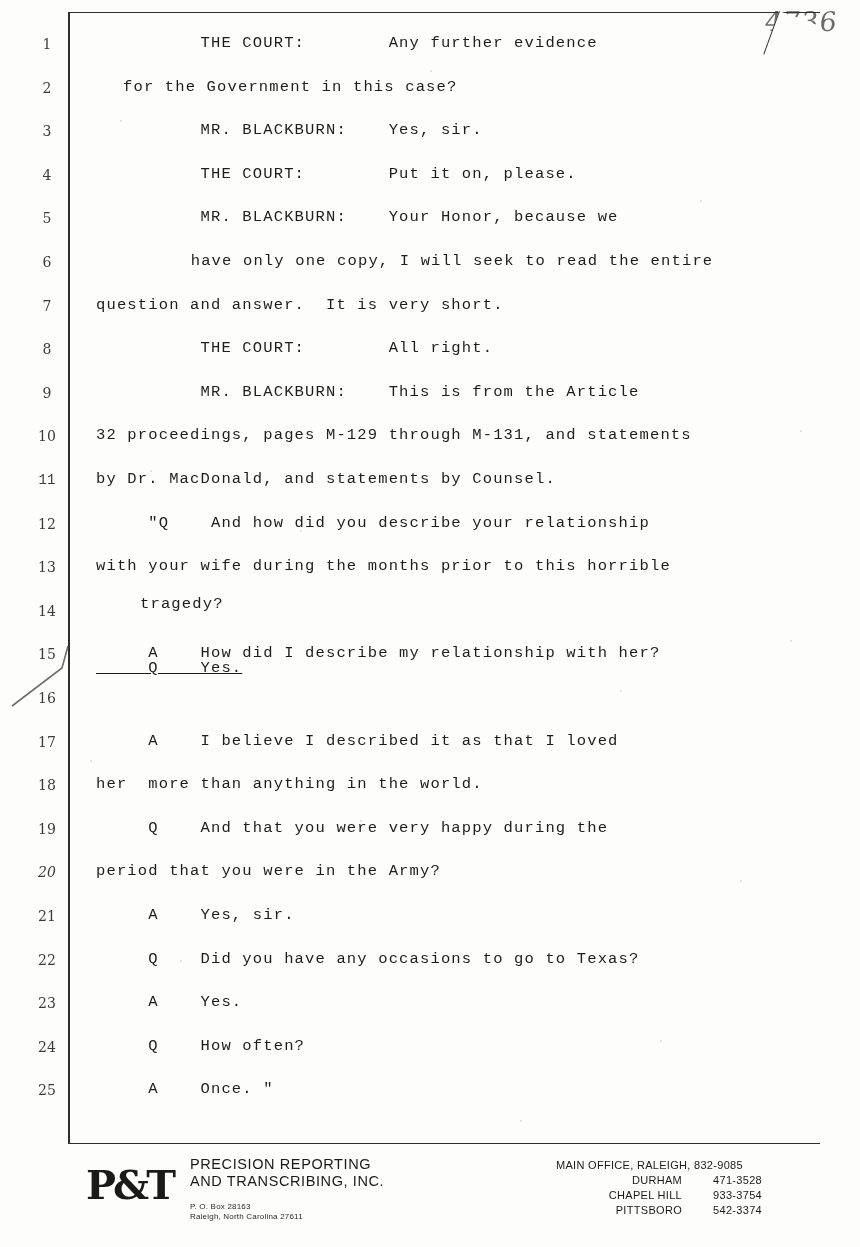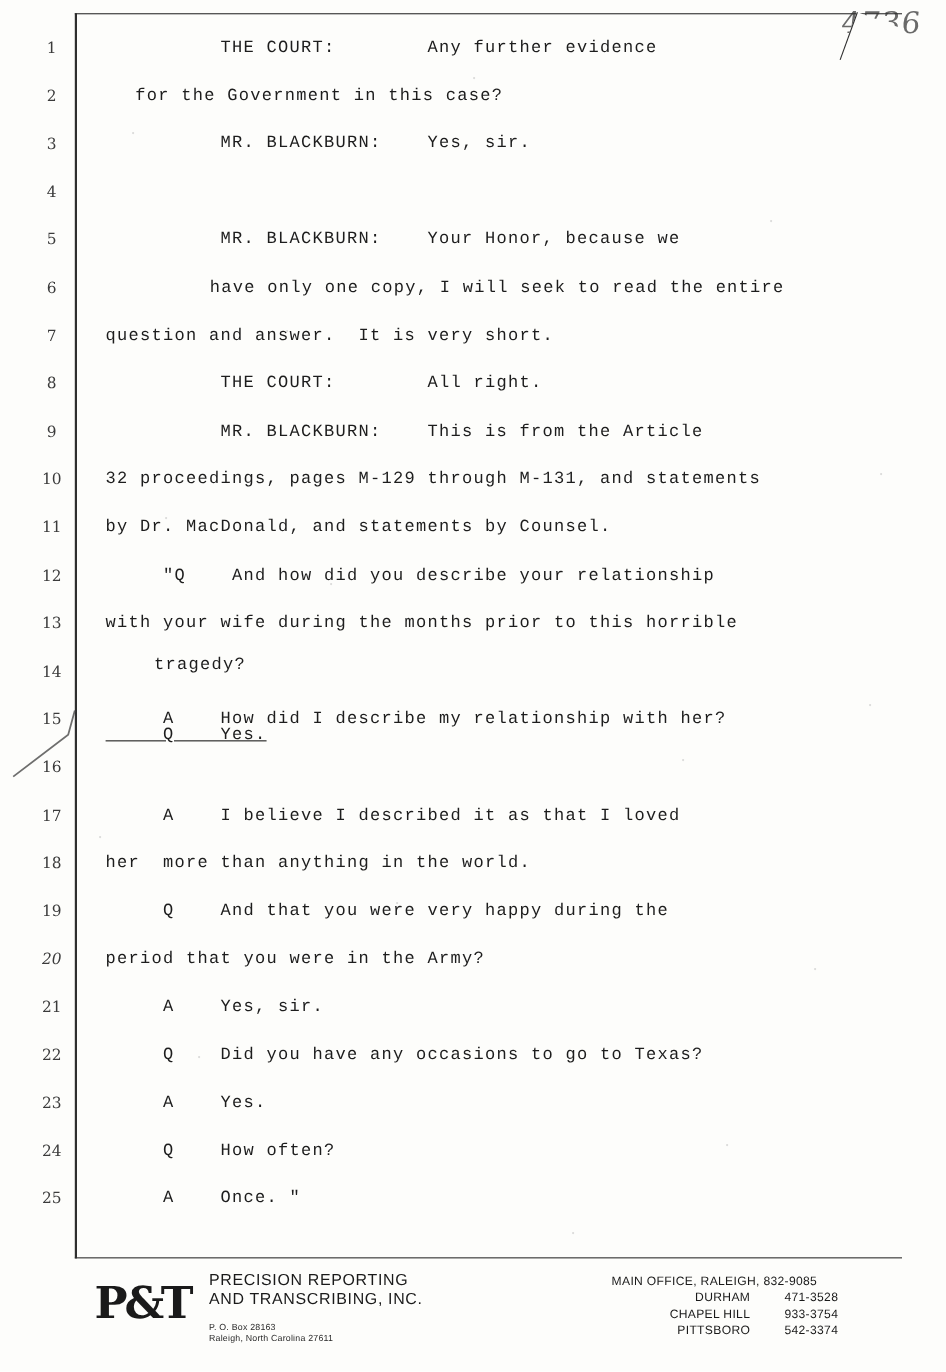--- a/index.html
+++ b/index.html
@@ -197,41 +197,42 @@
       <div class="ln" style="top: 0px;">1</div>
       <div class="ln" style="top: 43.6px;">2</div>
       <div class="ln" style="top: 87.2px;">3</div>
       <div class="ln" style="top: 130.8px;">4</div>
       <div class="ln" style="top: 174.4px;">5</div>
       <div class="ln" style="top: 218px;">6</div>
       <div class="ln" style="top: 261.6px;">7</div>
       <div class="ln" style="top: 305.2px;">8</div>
       <div class="ln" style="top: 348.8px;">9</div>
       <div class="ln" style="top: 392.4px;">10</div>
-      <div class="ln" style="top: 436px;">11</div>
+      <div class="ln" style="top: 436px; font-family: Liberation Mono, monospace;">11</div>
       <div class="ln" style="top: 479.6px;">12</div>
       <div class="ln" style="top: 523.2px;">13</div>
       <div class="ln" style="top: 566.8px;">14</div>
       <div class="ln" style="top: 610.4px; text-align: center;">15</div>
       <div class="ln" style="top: 654px;">16</div>
       <div class="ln" style="top: 697.6px;">17</div>
       <div class="ln" style="top: 741.2px;">18</div>
       <div class="ln" style="top: 784.8px;">19</div>
       <div class="ln" style="top: 828.4px; font-style: italic;">20</div>
       <div class="ln" style="top: 872px;">21</div>
       <div class="ln" style="top: 915.6px;">22</div>
       <div class="ln" style="top: 959.2px;">23</div>
       <div class="ln" style="top: 1002.8px;">24</div>
       <div class="ln" style="top: 1046.4px;">25</div>
     </div>
 
   <div id="transcript">
       <div class="tline" style="top: -2px;">          THE COURT:        Any further evidence</div>
       <div class="tline" style="top: 41.6px; margin-left: 27px;">for the Government in this case?</div>
       <div class="tline" style="top: 85.2px;">          MR. BLACKBURN:    Yes, sir.</div>
+      <div class="tline" style="top: 128.8px;">          THE COURT:        Put it on, please.</div>
       <div class="tline" style="top: 172.4px;">          MR. BLACKBURN:    Your Honor, because we</div>
       <div class="tline" style="top: 216px; text-align: center;">have only one copy, I will seek to read the entire</div>
       <div class="tline" style="top: 259.6px;">question and answer.  It is very short.</div>
       <div class="tline" style="top: 303.2px;">          THE COURT:        All right.</div>
       <div class="tline" style="top: 346.8px;">          MR. BLACKBURN:    This is from the Article</div>
       <div class="tline" style="top: 390.4px;">32 proceedings, pages M-129 through M-131, and statements</div>
       <div class="tline" style="top: 434px;">by Dr. MacDonald, and statements by Counsel.</div>
       <div class="tline" style="top: 477.6px;">     "Q    And how did you describe your relationship</div>
       <div class="tline" style="top: 521.2px;">with your wife during the months prior to this horrible</div>
       <div class="tline" style="top: 559px; margin-left: 44px;">tragedy?</div>

